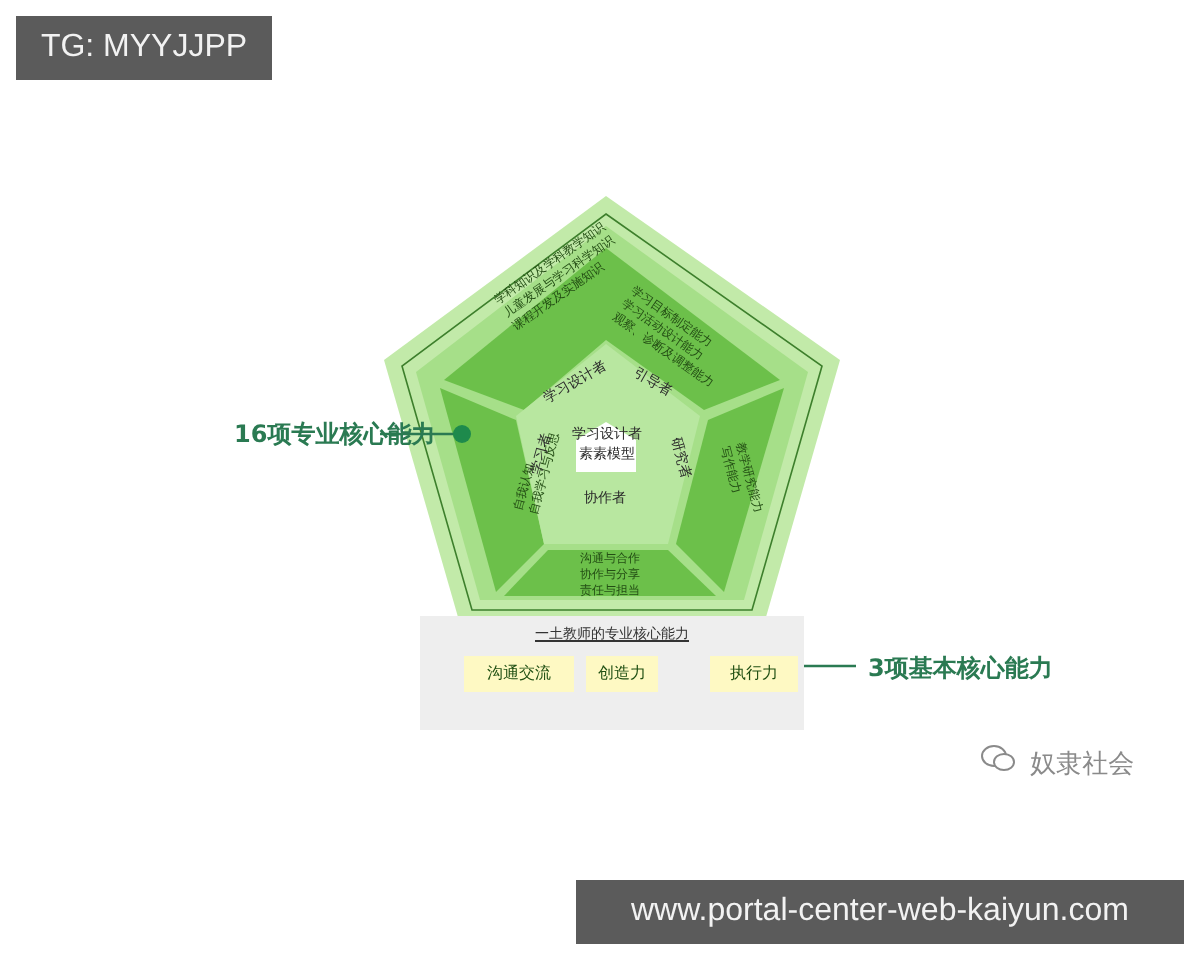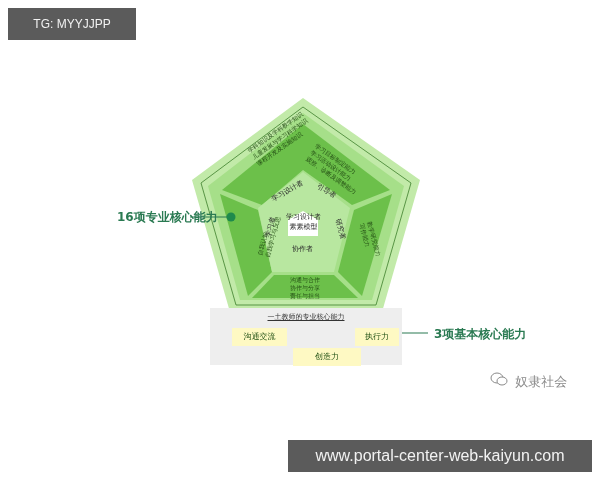--- a/index.html
+++ b/index.html
@@ -1,27 +1,27 @@
 <!DOCTYPE html>
 <html><head>
 <meta charset="utf-8">
 <style>
   html,body{margin:0;padding:0;}
   body{width:600px;height:480px;background:#ffffff;position:relative;overflow:hidden;font-family:"DejaVu Sans",sans-serif;}
-  .tag{position:absolute;left:8px;top:8px;width:128px;height:32px;background:#5b5b5b;color:#f2f2f2;font-family:"Liberation Sans",sans-serif;font-size:12px;line-height:32px;text-align:center;}
+  .tag{position:absolute;left:8px;top:8px;width:128px;height:32px;background:#5b5b5b;color:#f2f2f2;font-family:"Liberation Sans",sans-serif;font-size:16px;line-height:32px;text-align:center;}
   .url{position:absolute;left:288px;top:440px;width:304px;height:32px;background:#5b5b5b;color:#f2f2f2;font-family:"Liberation Sans",sans-serif;font-size:16px;line-height:32px;text-align:center;}
   svg.diagram{position:absolute;left:0;top:0;}
   .callout{position:absolute;font-size:12px;font-weight:bold;color:#2a7a52;white-space:nowrap;}
   .callout-left{left:92px;top:209px;margin-left:25px;}
   .callout-right{left:434px;top:326px;}
   .basic-box{position:absolute;left:210px;top:308px;width:192px;height:57px;background:#eeeeee;}
   .basic-title{position:absolute;left:0;top:4px;width:100%;text-align:center;font-size:7px;color:#333;text-decoration:underline;}
   .basic-foot{position:absolute;left:0;top:42px;width:100%;text-align:center;font-size:8px;color:#333;}
   .basic-btn{position:absolute;top:20px;height:18px;background:#fef9c3;color:#1f4f12;font-size:8px;line-height:18px;text-align:center;}
-  .b1{left:22px;width:55px;} .b2{left:83px;width:68px;margin-top:20px;} .b3{left:145px;width:44px;}
+  .b1{left:22px;width:55px;} .b2{left:83px;width:36px;} .b3{left:145px;width:44px;}
   .watermark{position:absolute;left:490px;top:372px;font-size:13px;color:#8a8a8a;white-space:nowrap;}
   .wm-icon{display:inline-block;margin-right:3px;}
   .lbl{position:absolute;font-size:6px;color:#234d14;white-space:nowrap;line-height:8px;}
   .center-lbl{position:absolute;font-size:7px;color:#2a2a2a;text-align:center;white-space:nowrap;line-height:10px;}
 </style>
 </head>
 <body>
 
 <div class="tag">TG: MYYJJPP</div>
 

